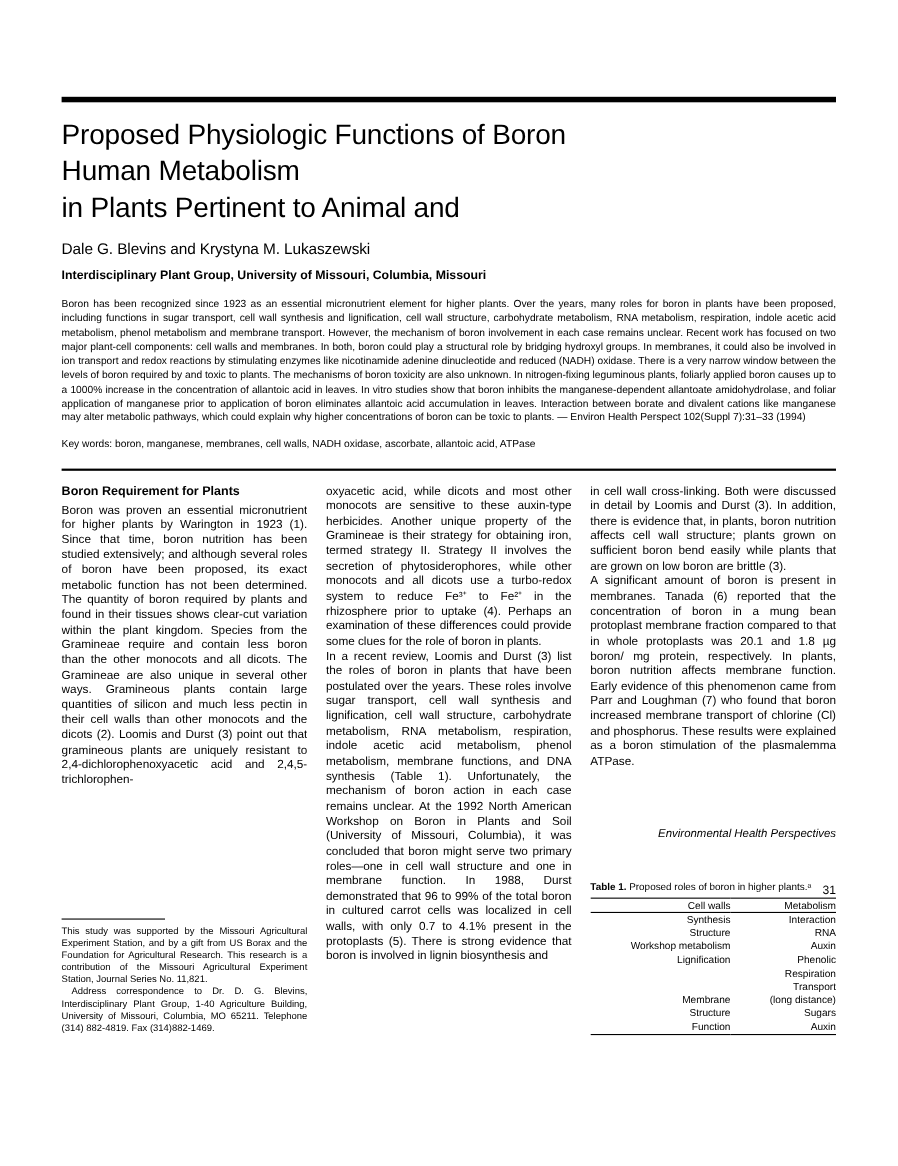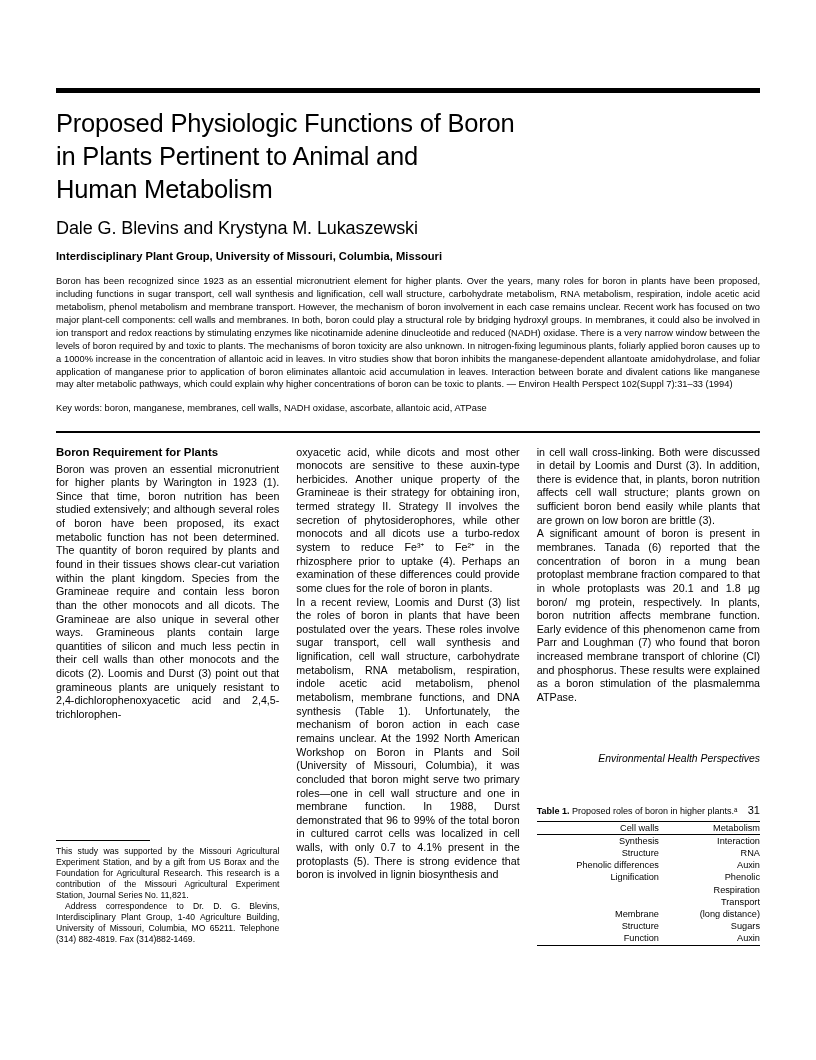--- a/index.html
+++ b/index.html
@@ -28,21 +28,21 @@
   }
   .title {
     font-size: 25.5px;
     line-height: 1.30;
     font-weight: 400;
     letter-spacing: -0.2px;
     margin: 0 0 12px 0;
   }
   .title span { display: block; }
   .authors {
-    font-size: 18px;
+    font-size: 14px;
     font-weight: 400;
     margin: 0 0 11px 0;
     letter-spacing: -0.1px;
   }
   .affiliation {
     font-size: 11.2px;
     font-weight: bold;
     margin: 0 0 13px 0;
   }
   .abstract {
@@ -156,22 +156,22 @@
 </style>
 </head>
 <body>
 
 <div class="page">
 
   <div class="top-rule"></div>
 
   <h1 class="title">
     <span>Proposed Physiologic Functions of Boron</span>
+    <span>Human Metabolism</span>
     <span>in Plants Pertinent to Animal and</span>
-    <span>Human Metabolism</span>
   </h1>
 
   <div class="authors">Dale G. Blevins and Krystyna M. Lukaszewski</div>
 
   <div class="affiliation">Interdisciplinary Plant Group, University of Missouri, Columbia, Missouri</div>
 
   <div class="abstract">
     <span>Boron has been recognized since 1923 as an essential micronutrient element for higher plants. Over the years, many roles for boron in plants have been proposed, including functions in sugar transport, cell wall synthesis and lignification, cell wall structure, carbohydrate metabolism, RNA metabolism, respiration, indole acetic acid metabolism, phenol metabolism and membrane transport. However, the mechanism of boron involvement in each case remains unclear. Recent work has focused on two major plant-cell components: cell walls and membranes. In both, boron could play a structural role by bridging hydroxyl groups. In membranes, it could also be involved in ion transport and redox reactions by stimulating enzymes like nicotinamide adenine dinucleotide and reduced (NADH) oxidase. There is a very narrow window between the levels of boron required by and toxic to plants. The mechanisms of boron toxicity are also unknown. In nitrogen-fixing leguminous plants, foliarly applied boron causes up to a 1000% increase in the concentration of allantoic acid in leaves. In vitro studies show that boron inhibits the manganese-dependent allantoate amidohydrolase, and foliar application of manganese prior to application of boron eliminates allantoic acid accumulation in leaves. Interaction between borate and divalent cations like manganese may alter metabolic pathways, which could explain why higher concentrations of boron can be toxic to plants.</span>
     <span>— Environ Health Perspect 102(Suppl 7):31–33 (1994)</span>
   </div>
@@ -216,21 +216,21 @@
             </tr>
             <tr>
               <td>Synthesis</td>
               <td class="c2">Interaction</td>
             </tr>
             <tr>
               <td>Structure</td>
               <td class="c2">RNA</td>
             </tr>
             <tr>
-              <td>Phenolic differences</td>
+              <td>Workshop metabolism</td>
               <td class="c2">Auxin</td>
             </tr>
             <tr>
               <td>Lignification</td>
               <td class="c2">Phenolic</td>
             </tr>
             <tr>
               <td></td>
               <td class="c2">Respiration</td>
             </tr>

